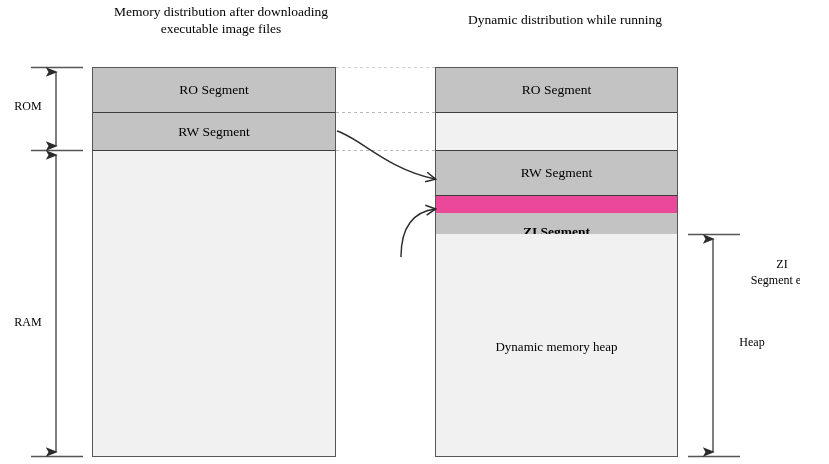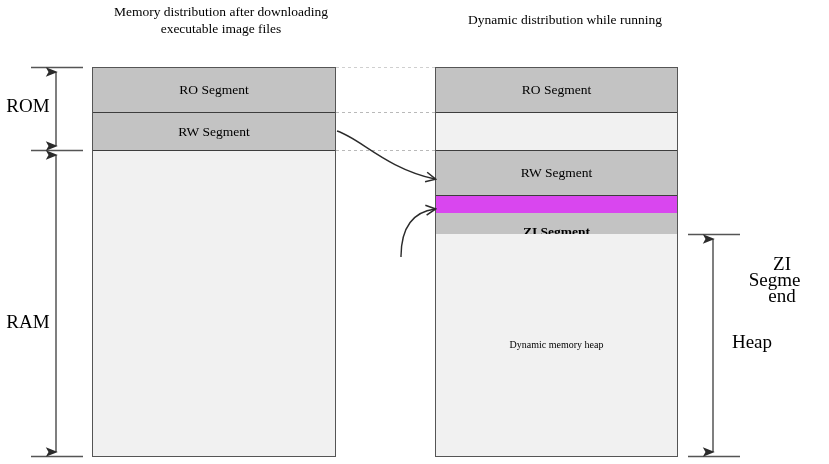--- a/index.html
+++ b/index.html
@@ -26,47 +26,47 @@
     color: #000000;
     white-space: pre-line;
   }
   #title-left  { left: 110px; top: 3px;  width: 222px; }
   #title-right { left: 452px; top: 11px; width: 226px; }
 
   .memblock {
     position: absolute;
     box-sizing: border-box;
     border: 1.4px solid #555555;
-    background: #d946ef;
+    background: #ec4899;
   }
   .seg {
     position: absolute;
     box-sizing: border-box;
     left: 0;
     right: 0;
     background: #c3c3c3;
     border-bottom: 1.4px solid #3d3d3d;
     display: flex;
     align-items: center;
     justify-content: center;
     font-size: 13.5px;
   }
   .seg.nofill {
     background: #f1f1f1;
   }
   .heaplabel {
     position: absolute;
     left: 0; right: 0;
     text-align: center;
-    font-size: 10px;
+    font-size: 13px;
   }
 
   .axis-label {
     position: absolute;
-    font-size: 19px;
+    font-size: 12px;
     text-align: center;
     line-height: 16px;
     white-space: pre-line;
   }
 
   svg.overlay {
     position: absolute;
     left: 0;
     top: 0;
     width: 829px;

